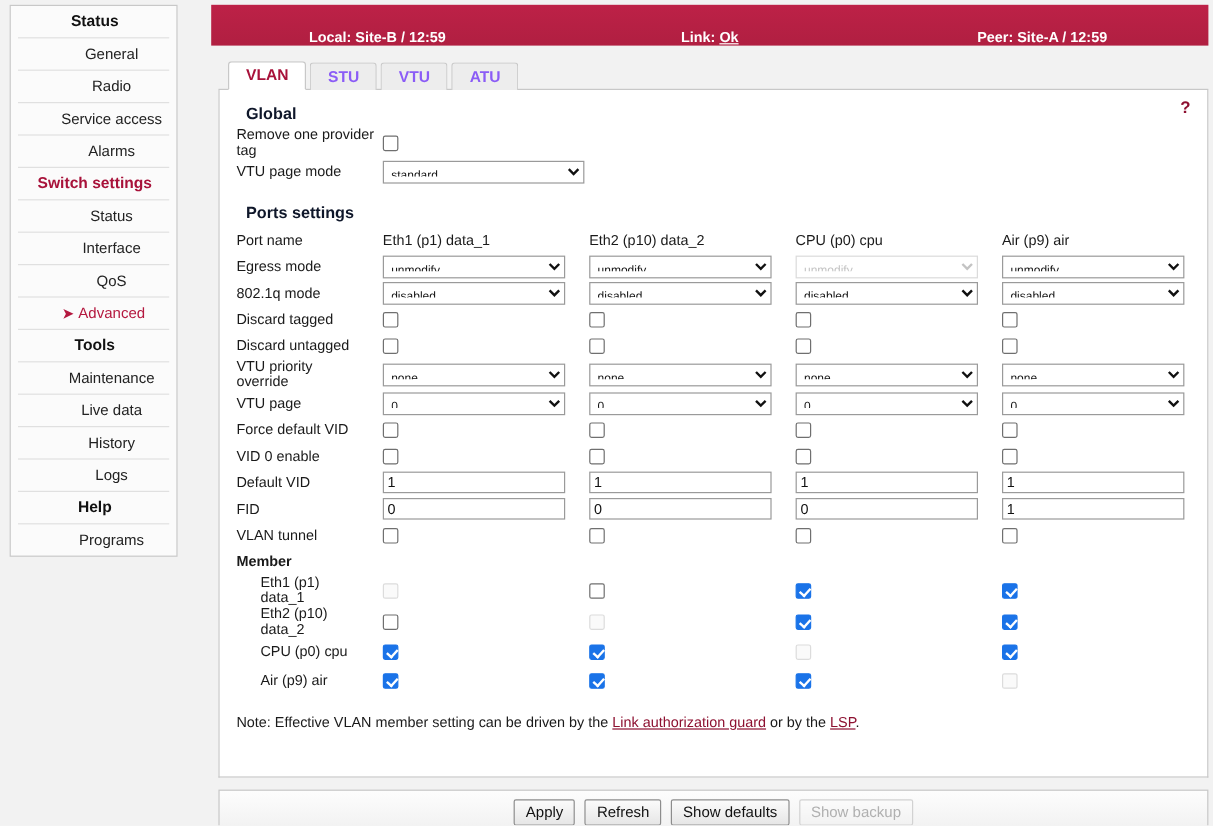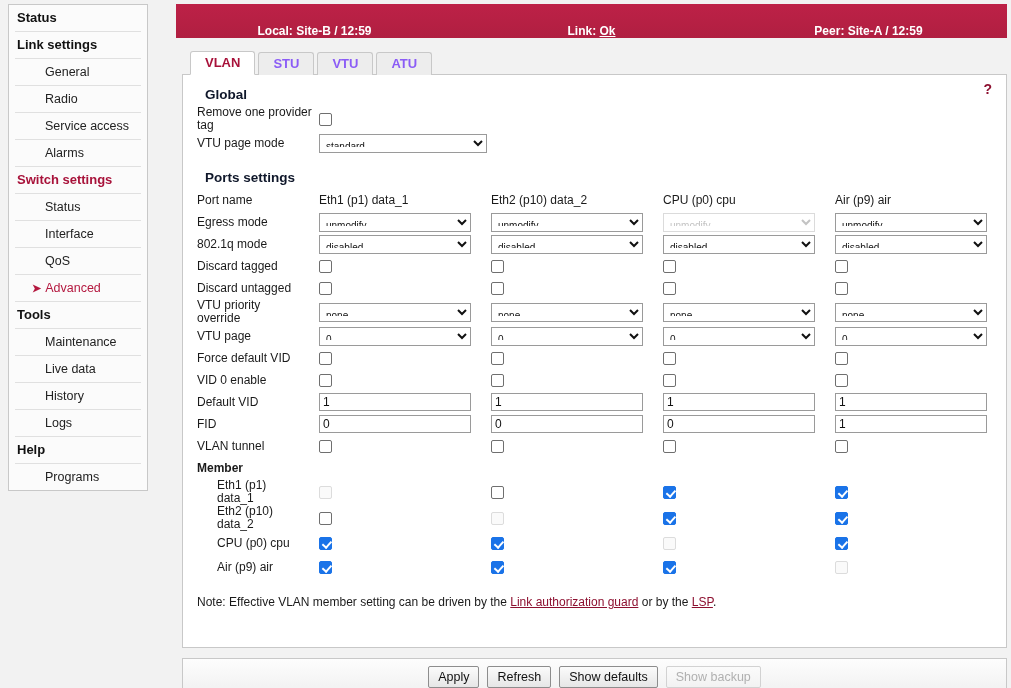--- a/index.html
+++ b/index.html
@@ -30,20 +30,21 @@
     box-sizing: border-box;
     padding: 0 6px;
   }
   .nav-row {
     border-bottom: 1px solid #e0e0e0;
     line-height: 26px;
     height: 26px;
     white-space: nowrap;
     overflow: hidden;
     cursor: pointer;
+    text-align: center;
   }
   .nav-row:last-child { border-bottom: none; }
   .nav-group {
     font-weight: bold;
     font-size: 13px;
     color: #111;
     padding-left: 2px;
   }
   .nav-group.accent { color: #a8123a; }
   .nav-child {
@@ -274,21 +275,20 @@
     cursor: default;
   }
 </style>
 </head>
 <body>
 
 <div id="app">
 
   <nav id="sidebar">
       <div class="nav-row nav-group"><span>Status</span></div>
-      <div class="nav-row nav-group"><span>Link settings</span></div>
       <div class="nav-row nav-child"><span>General</span></div>
       <div class="nav-row nav-child"><span>Radio</span></div>
       <div class="nav-row nav-child"><span>Service access</span></div>
       <div class="nav-row nav-child"><span>Alarms</span></div>
       <div class="nav-row nav-group accent"><span>Switch settings</span></div>
       <div class="nav-row nav-child"><span>Status</span></div>
       <div class="nav-row nav-child"><span>Interface</span></div>
       <div class="nav-row nav-child"><span>QoS</span></div>
       <div class="nav-row nav-child current"><span class="nav-arrow">➤</span><span>Advanced</span></div>
       <div class="nav-row nav-group"><span>Tools</span></div>

